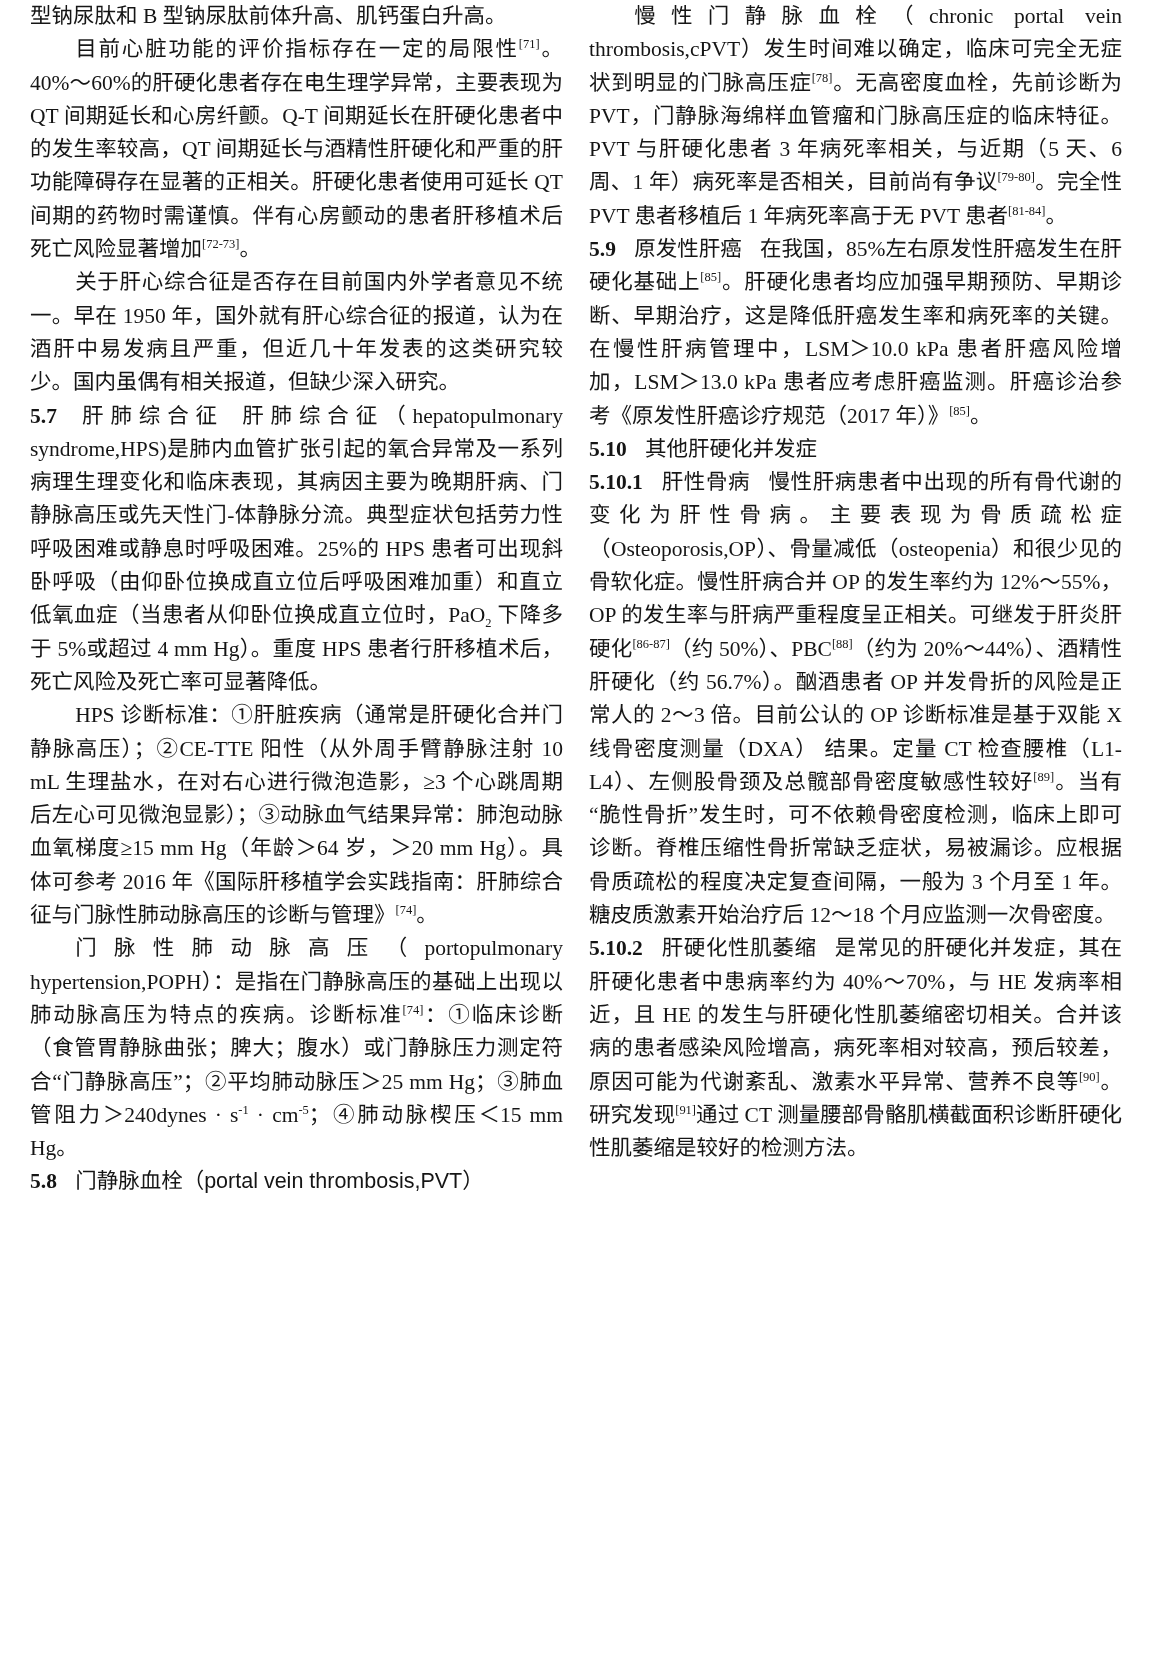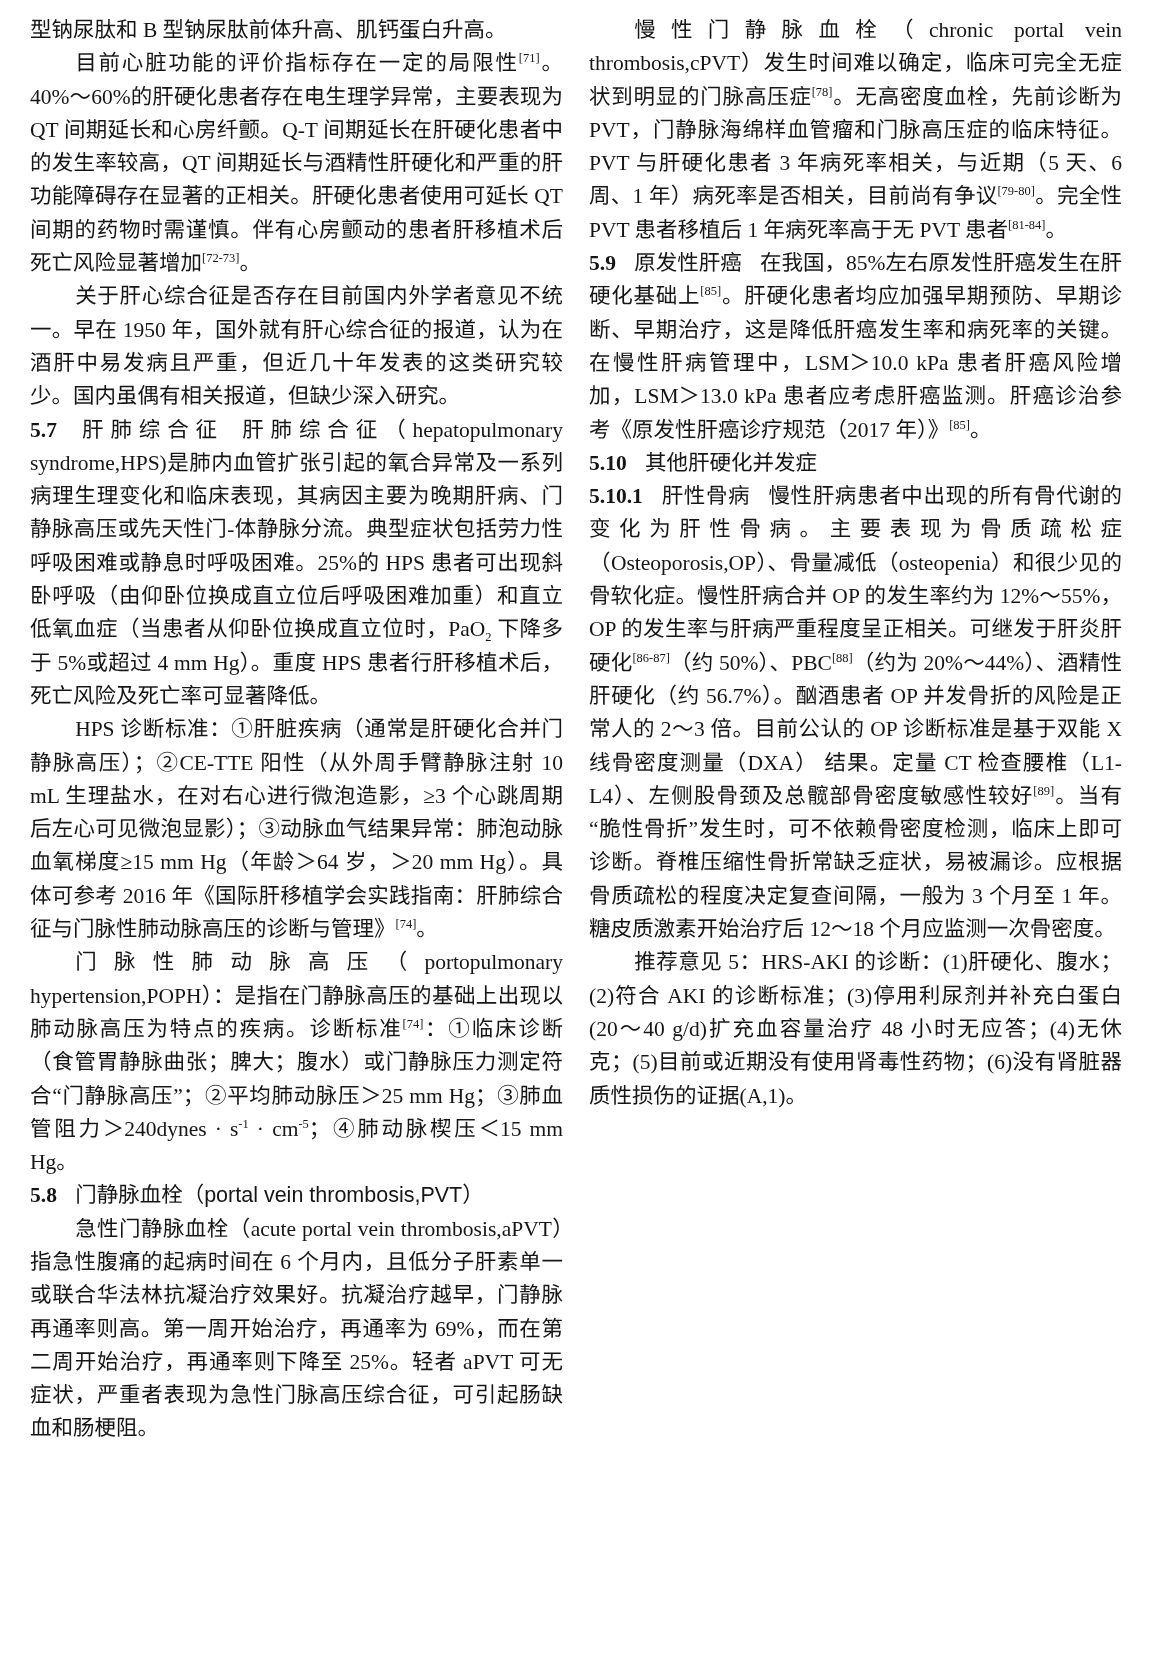--- a/index.html
+++ b/index.html
@@ -5,21 +5,21 @@
   html, body {
     margin: 0;
     padding: 0;
     background: #ffffff;
     color: #151515;
   }
   .page {
     box-sizing: border-box;
     width: 1152px;
     height: 1672px;
-    padding: 14px 30px 0 30px;
+    padding: 0 30px 0 30px;
     display: flex;
     gap: 26px;
     overflow: hidden;
     background: #ffffff;
   }
   .col {
     flex: 1 1 0;
     font-family: "Liberation Serif", "DejaVu Serif", serif;
     font-size: 21.5px;
     line-height: 33.3px;
@@ -58,22 +58,21 @@
 
 <div class="page">
   <div class="col">
       <p class="para">型钠尿肽和 B 型钠尿肽前体升高、肌钙蛋白升高。</p>
       <p class="para indent">目前心脏功能的评价指标存在一定的局限性<sup class="ref">[71]</sup>。40%～60%的肝硬化患者存在电生理学异常，主要表现为 QT 间期延长和心房纤颤。Q-T 间期延长在肝硬化患者中的发生率较高，QT 间期延长与酒精性肝硬化和严重的肝功能障碍存在显著的正相关。肝硬化患者使用可延长 QT 间期的药物时需谨慎。伴有心房颤动的患者肝移植术后死亡风险显著增加<sup class="ref">[72-73]</sup>。</p>
       <p class="para indent">关于肝心综合征是否存在目前国内外学者意见不统一。早在 1950 年，国外就有肝心综合征的报道，认为在酒肝中易发病且严重，但近几十年发表的这类研究较少。国内虽偶有相关报道，但缺少深入研究。</p>
       <p class="para"><span class="num">5.7</span><span class="hei">肝肺综合征</span>肝肺综合征（hepatopulmonary syndrome,HPS)是肺内血管扩张引起的氧合异常及一系列病理生理变化和临床表现，其病因主要为晚期肝病、门静脉高压或先天性门-体静脉分流。典型症状包括劳力性呼吸困难或静息时呼吸困难。25%的 HPS 患者可出现斜卧呼吸（由仰卧位换成直立位后呼吸困难加重）和直立低氧血症（当患者从仰卧位换成直立位时，PaO<sub class="sb">2</sub> 下降多于 5%或超过 4 mm Hg）。重度 HPS 患者行肝移植术后，死亡风险及死亡率可显著降低。</p>
       <p class="para indent">HPS 诊断标准：①肝脏疾病（通常是肝硬化合并门静脉高压）；②CE-TTE 阳性（从外周手臂静脉注射 10 mL 生理盐水，在对右心进行微泡造影，≥3 个心跳周期后左心可见微泡显影）；③动脉血气结果异常：肺泡动脉血氧梯度≥15 mm Hg（年龄＞64 岁，＞20 mm Hg）。具体可参考 2016 年《国际肝移植学会实践指南：肝肺综合征与门脉性肺动脉高压的诊断与管理》<sup class="ref">[74]</sup>。</p>
       <p class="para indent">门脉性肺动脉高压（portopulmonary hypertension,POPH）：是指在门静脉高压的基础上出现以肺动脉高压为特点的疾病。诊断标准<sup class="ref">[74]</sup>：①临床诊断（食管胃静脉曲张；脾大；腹水）或门静脉压力测定符合“门静脉高压”；②平均肺动脉压＞25 mm Hg；③肺血管阻力＞240dynes · s<sup class="ref">-1</sup> · cm<sup class="ref">-5</sup>；④肺动脉楔压＜15 mm Hg。</p>
       <p class="para"><span class="num">5.8</span><span class="hei">门静脉血栓（portal vein thrombosis,PVT）</span></p>
-      <p class="para indent">急性门静脉血栓（acute portal vein thrombosis,aPVT）指急性腹痛的起病时间在 6 个月内，且低分子肝素单一或联合华法林抗凝治疗效果好。抗凝治疗越早，门静脉再通率则高。第一周开始治疗，再通率为 69%，而在第二周开始治疗，再通率则下降至 25%。轻者 aPVT 可无症状，严重者表现为急性门脉高压综合征，可引起肠缺血和肠梗阻。</p>
     </div>
   <div class="col">
       <p class="para indent">慢性门静脉血栓（chronic portal vein thrombosis,cPVT）发生时间难以确定，临床可完全无症状到明显的门脉高压症<sup class="ref">[78]</sup>。无高密度血栓，先前诊断为 PVT，门静脉海绵样血管瘤和门脉高压症的临床特征。PVT 与肝硬化患者 3 年病死率相关，与近期（5 天、6 周、1 年）病死率是否相关，目前尚有争议<sup class="ref">[79-80]</sup>。完全性 PVT 患者移植后 1 年病死率高于无 PVT 患者<sup class="ref">[81-84]</sup>。</p>
       <p class="para"><span class="num">5.9</span><span class="hei">原发性肝癌</span>在我国，85%左右原发性肝癌发生在肝硬化基础上<sup class="ref">[85]</sup>。肝硬化患者均应加强早期预防、早期诊断、早期治疗，这是降低肝癌发生率和病死率的关键。在慢性肝病管理中，LSM＞10.0 kPa 患者肝癌风险增加，LSM＞13.0 kPa 患者应考虑肝癌监测。肝癌诊治参考《原发性肝癌诊疗规范（2017 年）》<sup class="ref">[85]</sup>。</p>
       <p class="para"><span class="num">5.10</span><span class="hei">其他肝硬化并发症</span></p>
       <p class="para"><span class="num">5.10.1</span><span class="hei">肝性骨病</span>慢性肝病患者中出现的所有骨代谢的变化为肝性骨病。主要表现为骨质疏松症（Osteoporosis,OP）、骨量减低（osteopenia）和很少见的骨软化症。慢性肝病合并 OP 的发生率约为 12%～55%，OP 的发生率与肝病严重程度呈正相关。可继发于肝炎肝硬化<sup class="ref">[86-87]</sup>（约 50%）、PBC<sup class="ref">[88]</sup>（约为 20%～44%）、酒精性肝硬化（约 56.7%）。酗酒患者 OP 并发骨折的风险是正常人的 2～3 倍。目前公认的 OP 诊断标准是基于双能 X 线骨密度测量（DXA） 结果。定量 CT 检查腰椎（L1-L4）、左侧股骨颈及总髋部骨密度敏感性较好<sup class="ref">[89]</sup>。当有“脆性骨折”发生时，可不依赖骨密度检测，临床上即可诊断。脊椎压缩性骨折常缺乏症状，易被漏诊。应根据骨质疏松的程度决定复查间隔，一般为 3 个月至 1 年。糖皮质激素开始治疗后 12～18 个月应监测一次骨密度。</p>
-      <p class="para indent">推荐意见 5：HRS-AKI 的诊断：(1)肝硬化、腹水；(2)符合 AKI 的诊断标准；(3)停用利尿剂并补充白蛋白(20～40 g/d)扩充血容量治疗 48 小时无应答；(4)无休克；(5)目前或近期没有使用肾毒性药物；(6)没有肾脏器质性损伤的证据(A,1)。</p>
+      <p class="para"><span class="num">5.10.2</span><span class="hei">肝硬化性肌萎缩</span>是常见的肝硬化并发症，其在肝硬化患者中患病率约为 40%～70%，与 HE 发病率相近，且 HE 的发生与肝硬化性肌萎缩密切相关。合并该病的患者感染风险增高，病死率相对较高，预后较差，原因可能为代谢紊乱、激素水平异常、营养不良等<sup class="ref">[90]</sup>。研究发现<sup class="ref">[91]</sup>通过 CT 测量腰部骨骼肌横截面积诊断肝硬化性肌萎缩是较好的检测方法。</p>
     </div>
 </div>
 
 </body></html>

